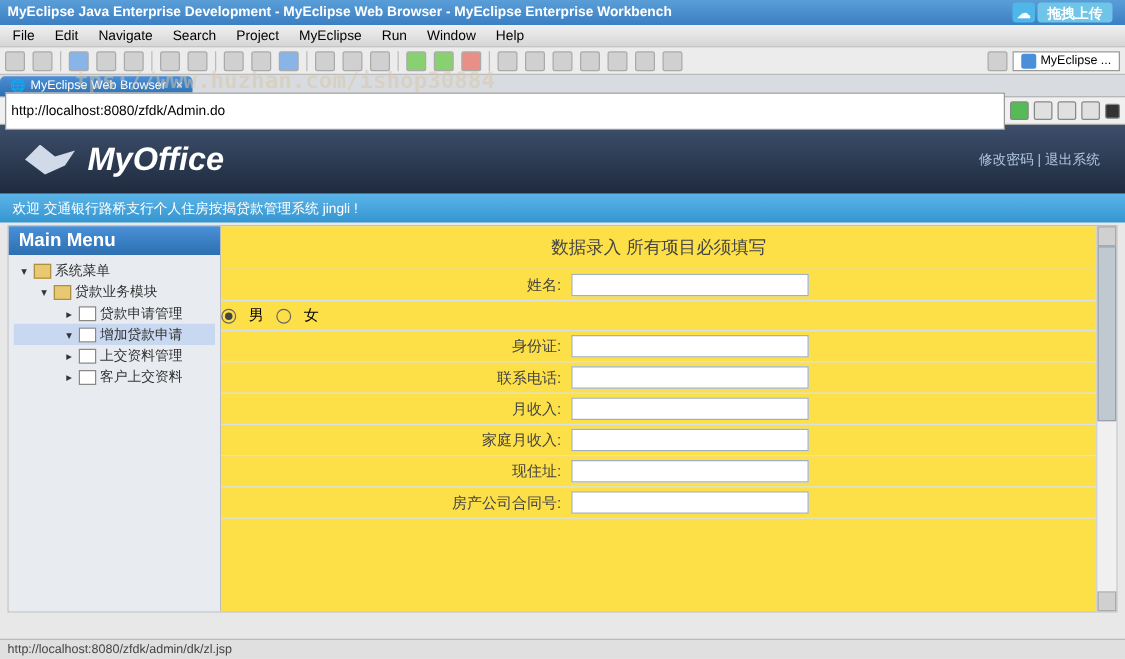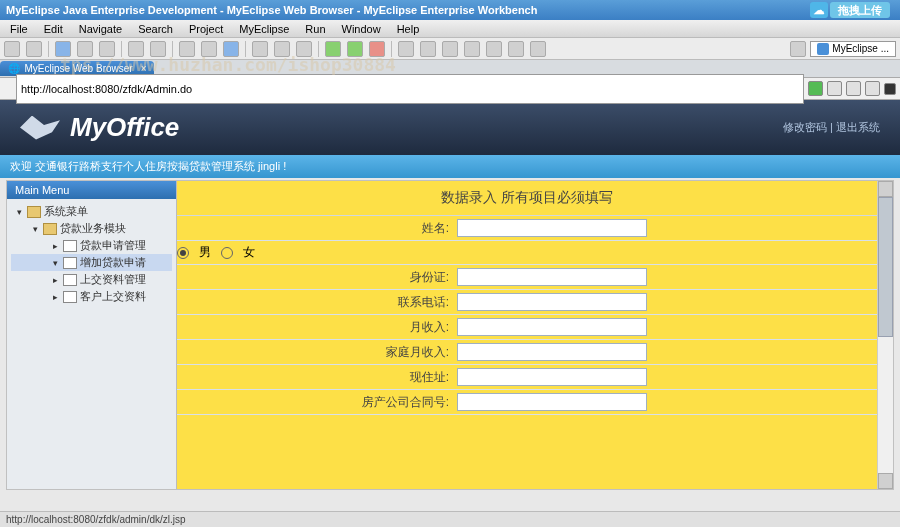--- a/index.html
+++ b/index.html
@@ -27,21 +27,21 @@
 .persp-icon { width: 12px; height: 12px; background: #4a90d8; border-radius: 2px; }
 
 
 .tab-row { background: #d8dce0; height: 18px; display: flex; align-items: center; border-bottom: 1px solid #aaa; }
 .tab { background: linear-gradient(#4a8fd8, #2d6fb0); color: #fff; padding: 2px 8px; border-top-left-radius: 4px; border-top-right-radius: 4px; display: flex; align-items: center; gap: 4px; font-size: 10px; }
 .tab .x { color: #fff; margin-left: 4px; cursor: pointer; }
 .watermark { position: absolute; left: 60px; top: 54px; color: #d8c8a8; font-size: 18px; opacity: .5; font-family: monospace; pointer-events: none; font-weight: bold; }
 
 
 .urlrow { background: #f0f0f0; height: 22px; display: flex; align-items: center; padding: 2px 4px; gap: 4px; border-bottom: 1px solid #aaa; }
-.urlbox { flex: 1; background: #fff; border: 1px solid #999; height: 17px; padding: 14px 4px; font-size: 11px; display: flex; align-items: center; margin-left: 12px; }
+.urlbox { flex: 1; background: #fff; border: 1px solid #999; height: 17px; padding: 14px 4px; font-size: 11px; display: flex; align-items: center; }
 .url-icons { display: flex; gap: 4px; align-items: center; }
 .uicon { width: 15px; height: 15px; border: 1px solid #888; background: #e0e0e0; border-radius: 2px; }
 .uicon.play { background: #5b5; }
 .uicon.stop { width: 12px; height: 12px; background: #333; }
 
 
 .app-header { background: linear-gradient(#3d4f6b, #1e2a3e); height: 55px; display: flex; align-items: center; justify-content: space-between; padding: 0 20px; }
 .logo-area { display: flex; align-items: center; gap: 10px; }
 .logo-bird { width: 40px; height: 24px; background: #d0dae8; clip-path: polygon(0 50%, 30% 0, 60% 40%, 100% 20%, 80% 70%, 40% 100%); }
 .logo-text { color: #fff; font-size: 26px; font-weight: bold; font-style: italic; }
@@ -49,21 +49,21 @@
 .header-links span { cursor: pointer; }
 
 
 .welcome-bar { background: linear-gradient(#5bb4e8, #3696d0); color: #fff; padding: 4px 10px; font-size: 11px; }
 
 
 .main { display: flex; height: 310px; background: #e8ecf0; border: 1px solid #c0c0c0; margin: 2px 6px; }
 
 
 .sidebar { width: 170px; background: #e8ecf0; border-right: 1px solid #bbb; }
-.sidebar-head { background: linear-gradient(#4a90d8, #2d6fb0); color: #fff; padding: 3px 8px; font-size: 11px; font-weight: normal; }
+.sidebar-head { background: linear-gradient(#4a90d8, #2d6fb0); color: #fff; padding: 3px 8px; font-size: 15px; font-weight: bold; }
 .tree { padding: 4px; font-size: 11px; color: #333; }
 .tree-item { display: flex; align-items: center; padding: 1px 0; cursor: pointer; }
 .tree-item.l1 { padding-left: 6px; }
 .tree-item.l2 { padding-left: 22px; }
 .tree-item.l3 { padding-left: 42px; }
 .tree-item.selected { background: #c8d8f0; }
 .tree-arrow { width: 10px; display: inline-block; color: #333; font-size: 9px; }
 .tree-icon { width: 14px; height: 12px; background: #e8c870; border: 1px solid #b09040; margin-right: 3px; }
 .tree-icon.page { background: #fff; border-color: #888; }
 

